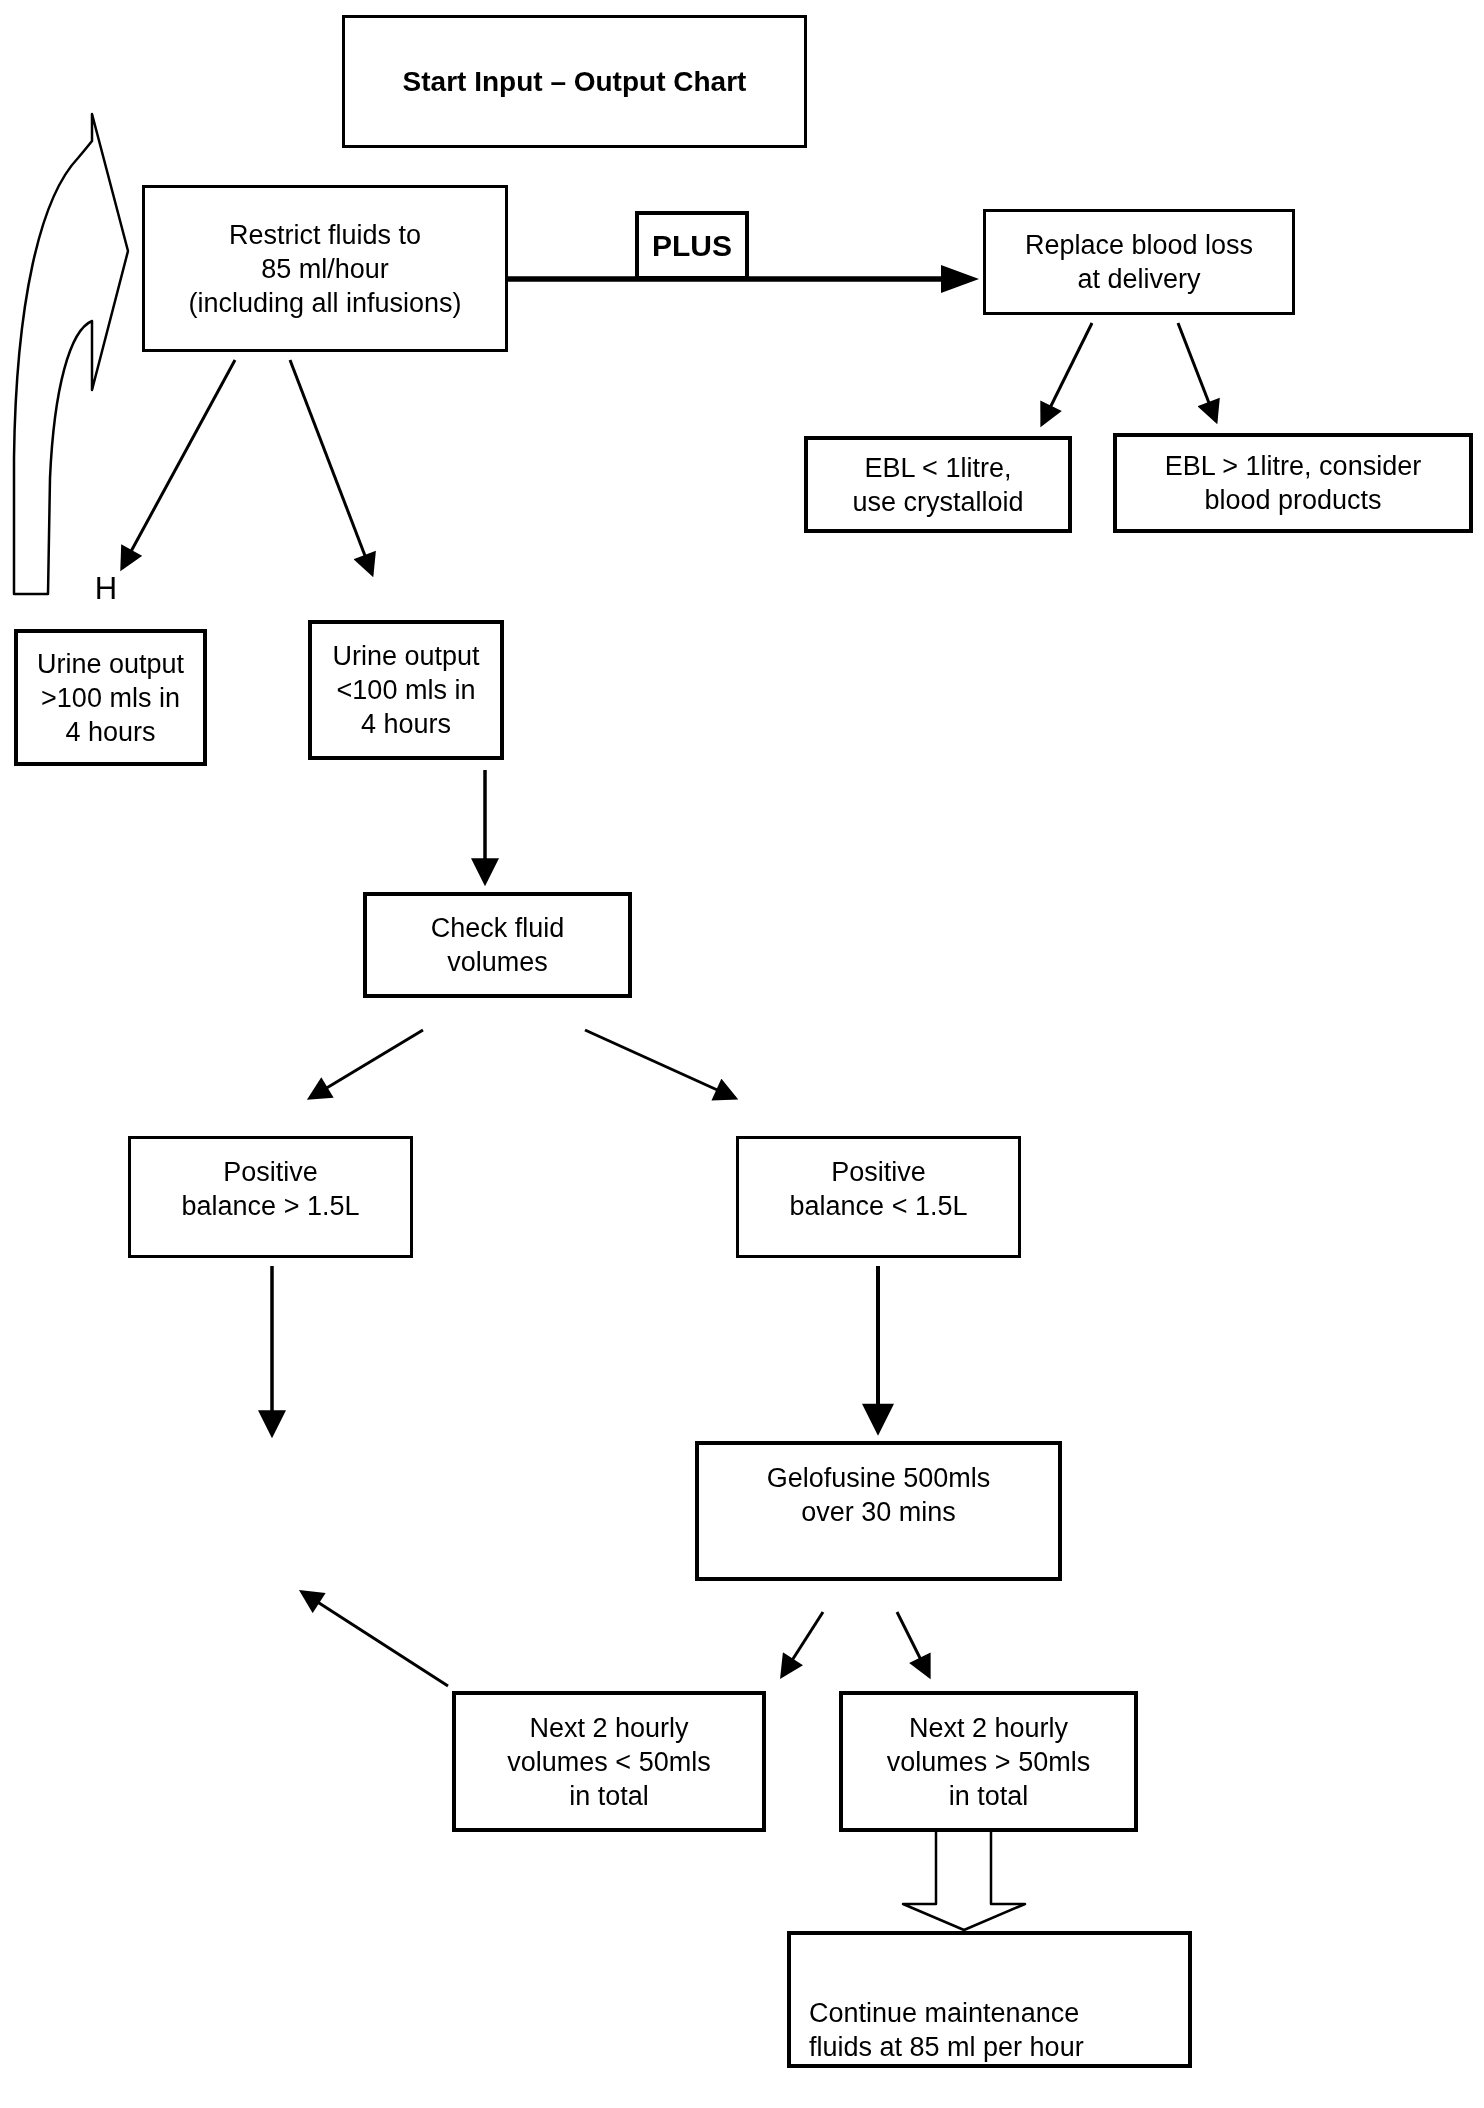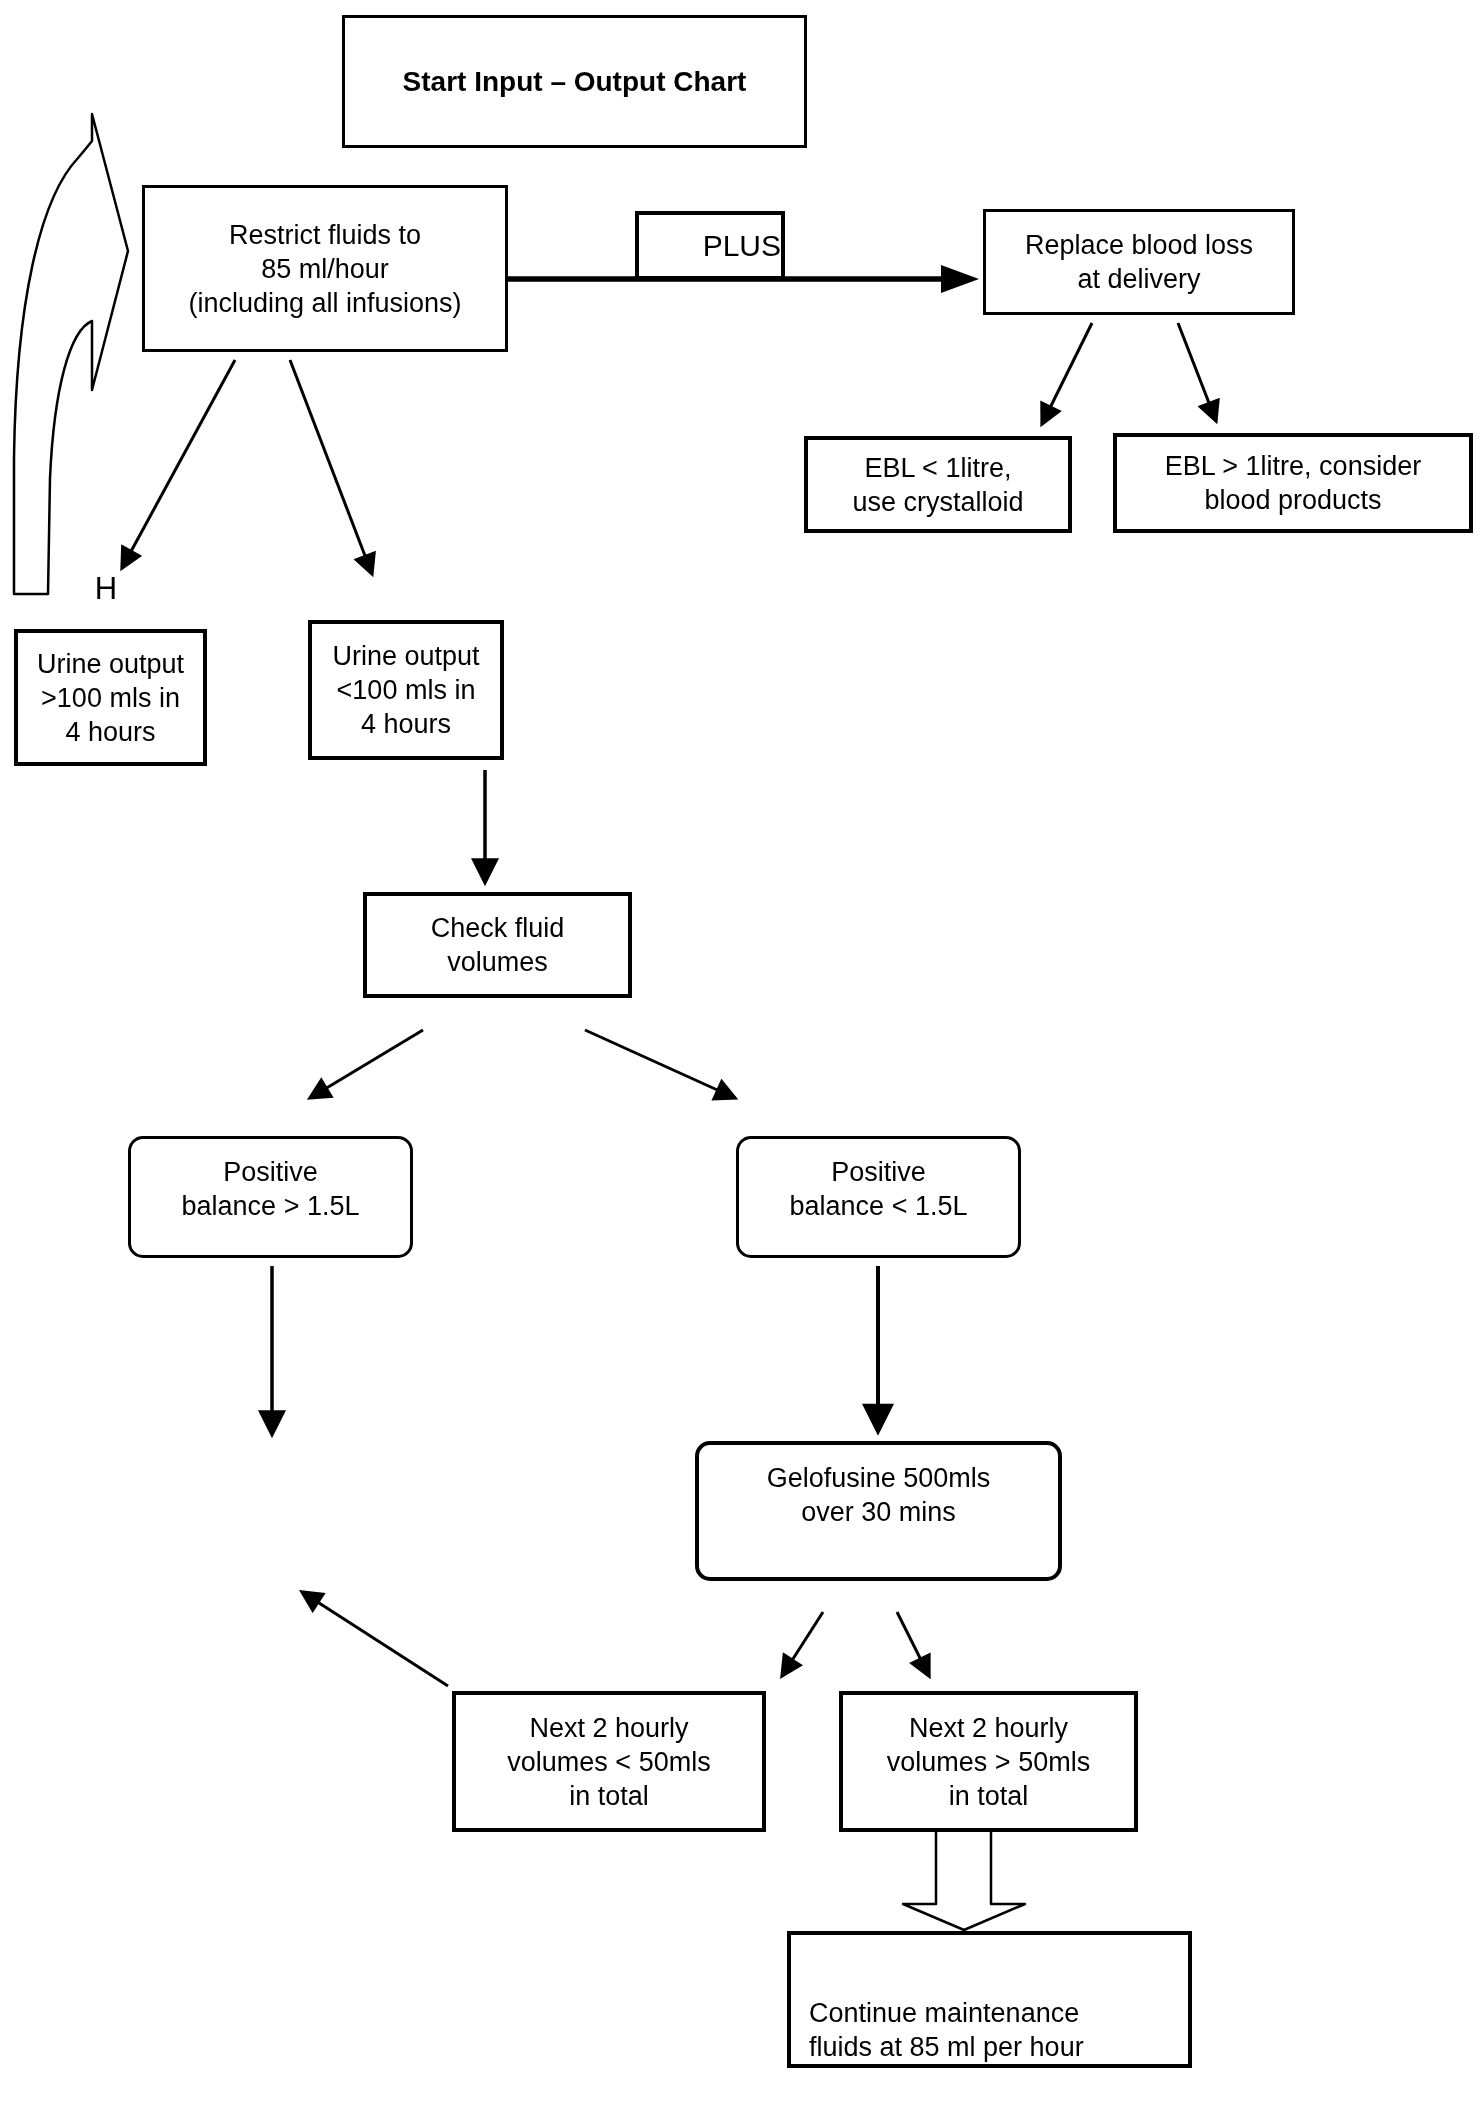--- a/index.html
+++ b/index.html
@@ -8,27 +8,27 @@
     font-family:"Liberation Sans", sans-serif;color:#000;overflow:hidden;margin-top:8px;
   }
   .arrows{position:absolute;left:0;top:0;z-index:1;}
   .node{
     position:absolute;z-index:2;background:#ffffff;border:4px solid #000;
     display:flex;flex-direction:column;align-items:center;justify-content:center;
     text-align:center;font-size:27px;line-height:34px;box-sizing:border-box;
   }
   .node .ln{display:block;}
   .b3{border-width:3px;}
-  .top{justify-content:flex-start;padding-top:16px;border-radius:15px;}
+  .top{justify-content:flex-start;padding-top:16px;}
   .leftalign{align-items:flex-start;text-align:left;padding-left:18px;padding-right:6px;}
   .nolabelbox{border:none;background:transparent;z-index:2;}
 
   #n-title{left:342px;top:7px;width:465px;height:133px;font-weight:bold;font-size:28px;}
   #n-restrict{left:142px;top:177px;width:366px;height:167px;}
-  #n-plus{left:635px;top:203px;width:150px;height:69px;font-weight:normal;font-size:30px;align-items:flex-end;}
+  #n-plus{left:635px;top:203px;width:114px;height:69px;font-weight:bold;font-size:30px;}
   #n-replace{left:983px;top:201px;width:312px;height:106px;}
   #n-ebl-low{left:804px;top:428px;width:268px;height:97px;}
   #n-ebl-high{left:1113px;top:425px;width:360px;height:100px;}
   #n-h{left:84px;top:560px;width:44px;height:42px;font-size:31px;}
   #n-urine-high{left:14px;top:621px;width:193px;height:137px;}
   #n-urine-low{left:308px;top:612px;width:196px;height:140px;}
   #n-check{left:363px;top:884px;width:269px;height:106px;}
   #n-pos-high{left:128px;top:1128px;width:285px;height:122px;}
   #n-pos-low{left:736px;top:1128px;width:285px;height:122px;}
   #n-cvp{left:140px;top:1436px;width:274px;height:120px;}

